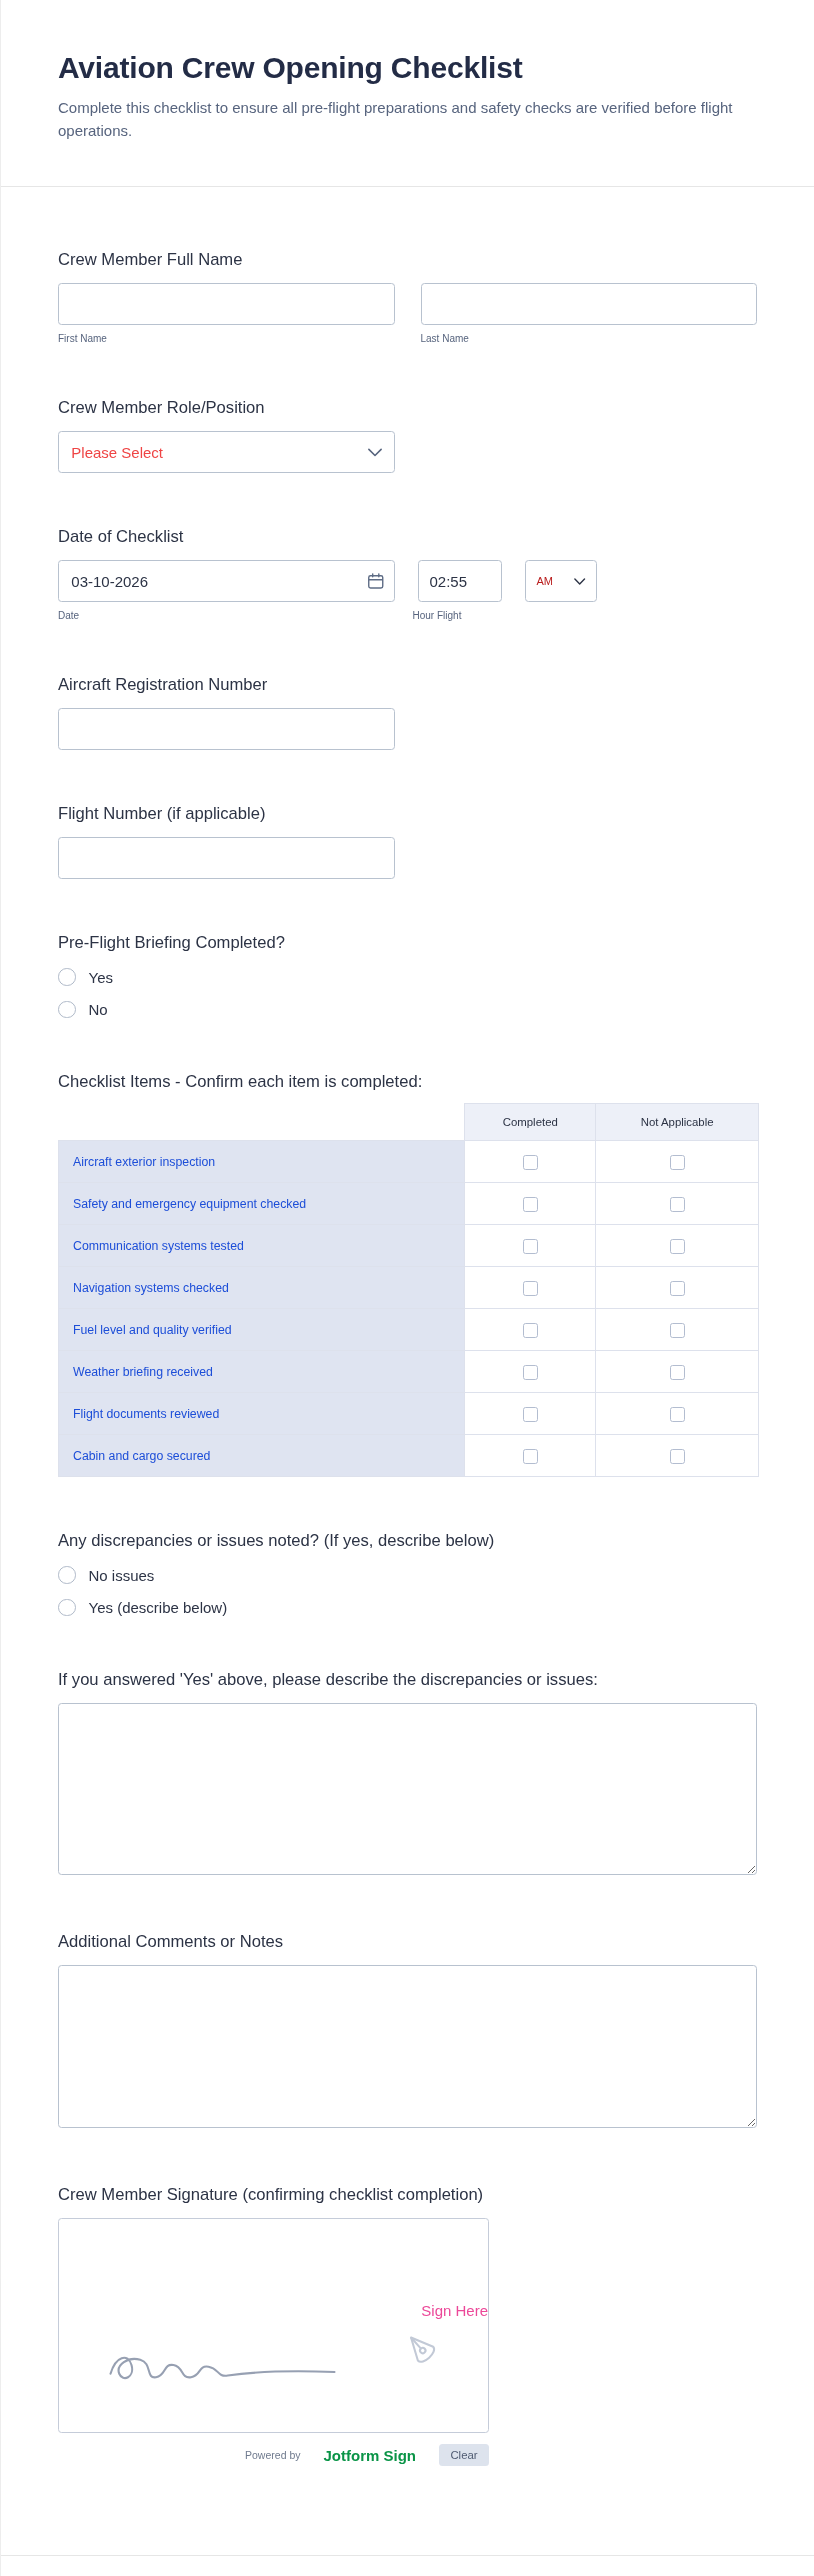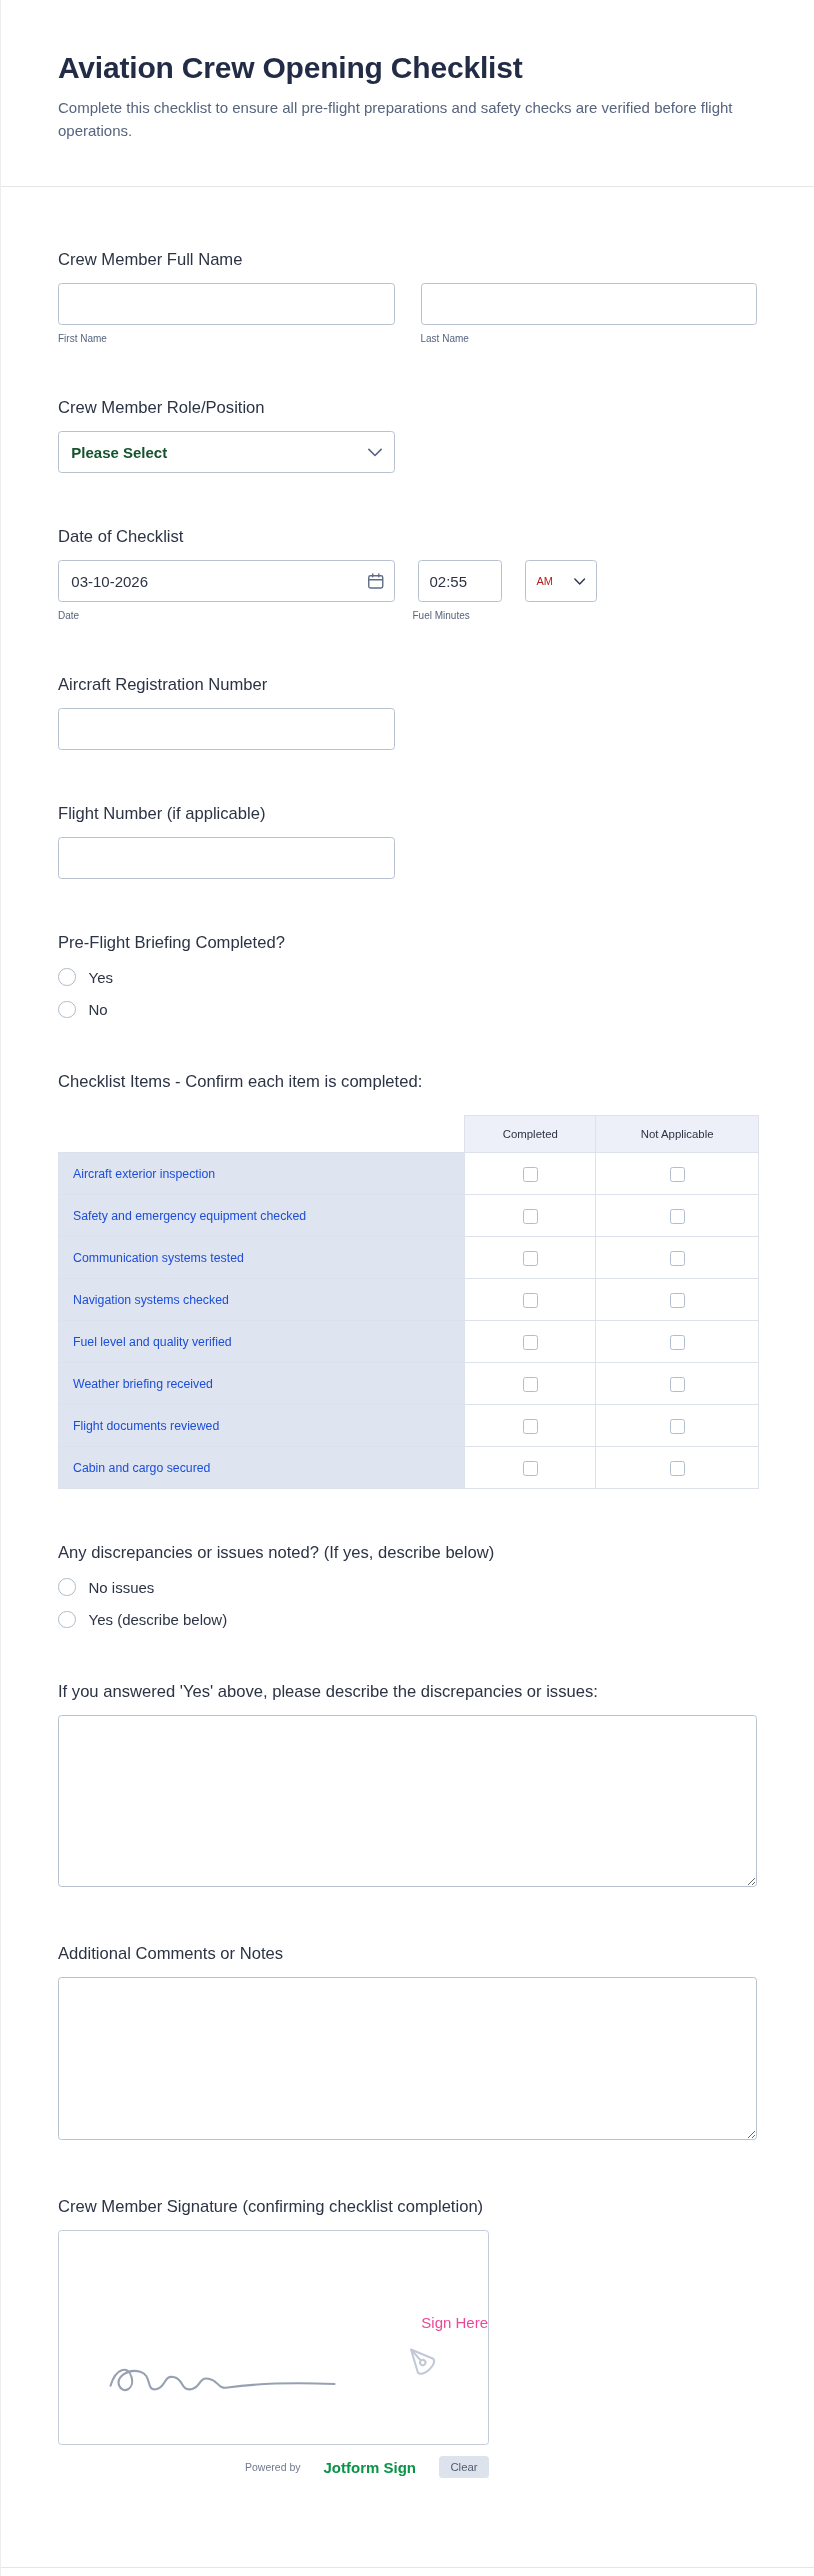--- a/index.html
+++ b/index.html
@@ -58,21 +58,21 @@
     height: 42px;
     border: 0.9px solid #b8c2cf;
     border-radius: 3.5px;
     background: #fff;
     display: flex;
     align-items: center;
     justify-content: space-between;
     padding: 0 12.3px;
     cursor: pointer;
   }
-  .select .placeholder { color: #14532d; font-size: 15px; font-weight: bold; }
+  .select .placeholder { color: #ef4444; font-size: 15px; }
   .select .value { color: #b91c1c; font-size: 11px; }
   .chev { display: flex; align-items: center; }
   .date-row { display: flex; gap: 23px; align-items: flex-end; }
   .date-wrap { position: relative; width: 337px; }
   .date-wrap .text-input { padding-right: 40px; }
   .calendar-btn {
     position: absolute;
     right: 10.5px;
     top: 50%;
     transform: translateY(-50%);
@@ -95,21 +95,21 @@
     cursor: pointer;
   }
   .radio-circle {
     width: 17.5px; height: 17.5px;
     border: 0.9px solid #b0bac9;
     border-radius: 50%;
     background: #fff;
     flex: 0 0 auto;
   }
   .radio-label { font-size: 15px; color: #2c3345; }
-  .matrix-label { margin-bottom: 23px; }
+  .matrix-label { margin-bottom: 11px; }
   .matrix { border-collapse: collapse; width: 701px; }
   .matrix th, .matrix td { border: 0.9px solid #dde1ec; }
   .matrix th {
     background: #edf0f8;
     font-size: 11.4px;
     font-weight: 500;
     color: #2c3345;
     height: 37px;
     padding: 0 7px;
     text-align: center;
@@ -259,21 +259,21 @@
         <span class="value">AM</span>
         <span class="chev">
           <svg width="11.4" height="7" viewBox="0 0 13 8">
               <path d="M1 1.2 L6.5 6.8 L12 1.2" fill="none" stroke="#2c3345" stroke-width="1.6" stroke-linecap="round" stroke-linejoin="round"></path>
             </svg>
         </span>
       </div>
     </div>
     <div class="sub-row">
       <div class="sublabel sub-date">Date</div>
-      <div class="sublabel sub-time">Fuel Minutes</div>
+      <div class="sublabel sub-time">Hour Flight</div>
     </div>
   </div>
 
   <div class="field">
     <div class="label">Aircraft Registration Number</div>
     <div class="col">
       <input type="text" class="text-input" value="" style="">
     </div>
   </div>
 

